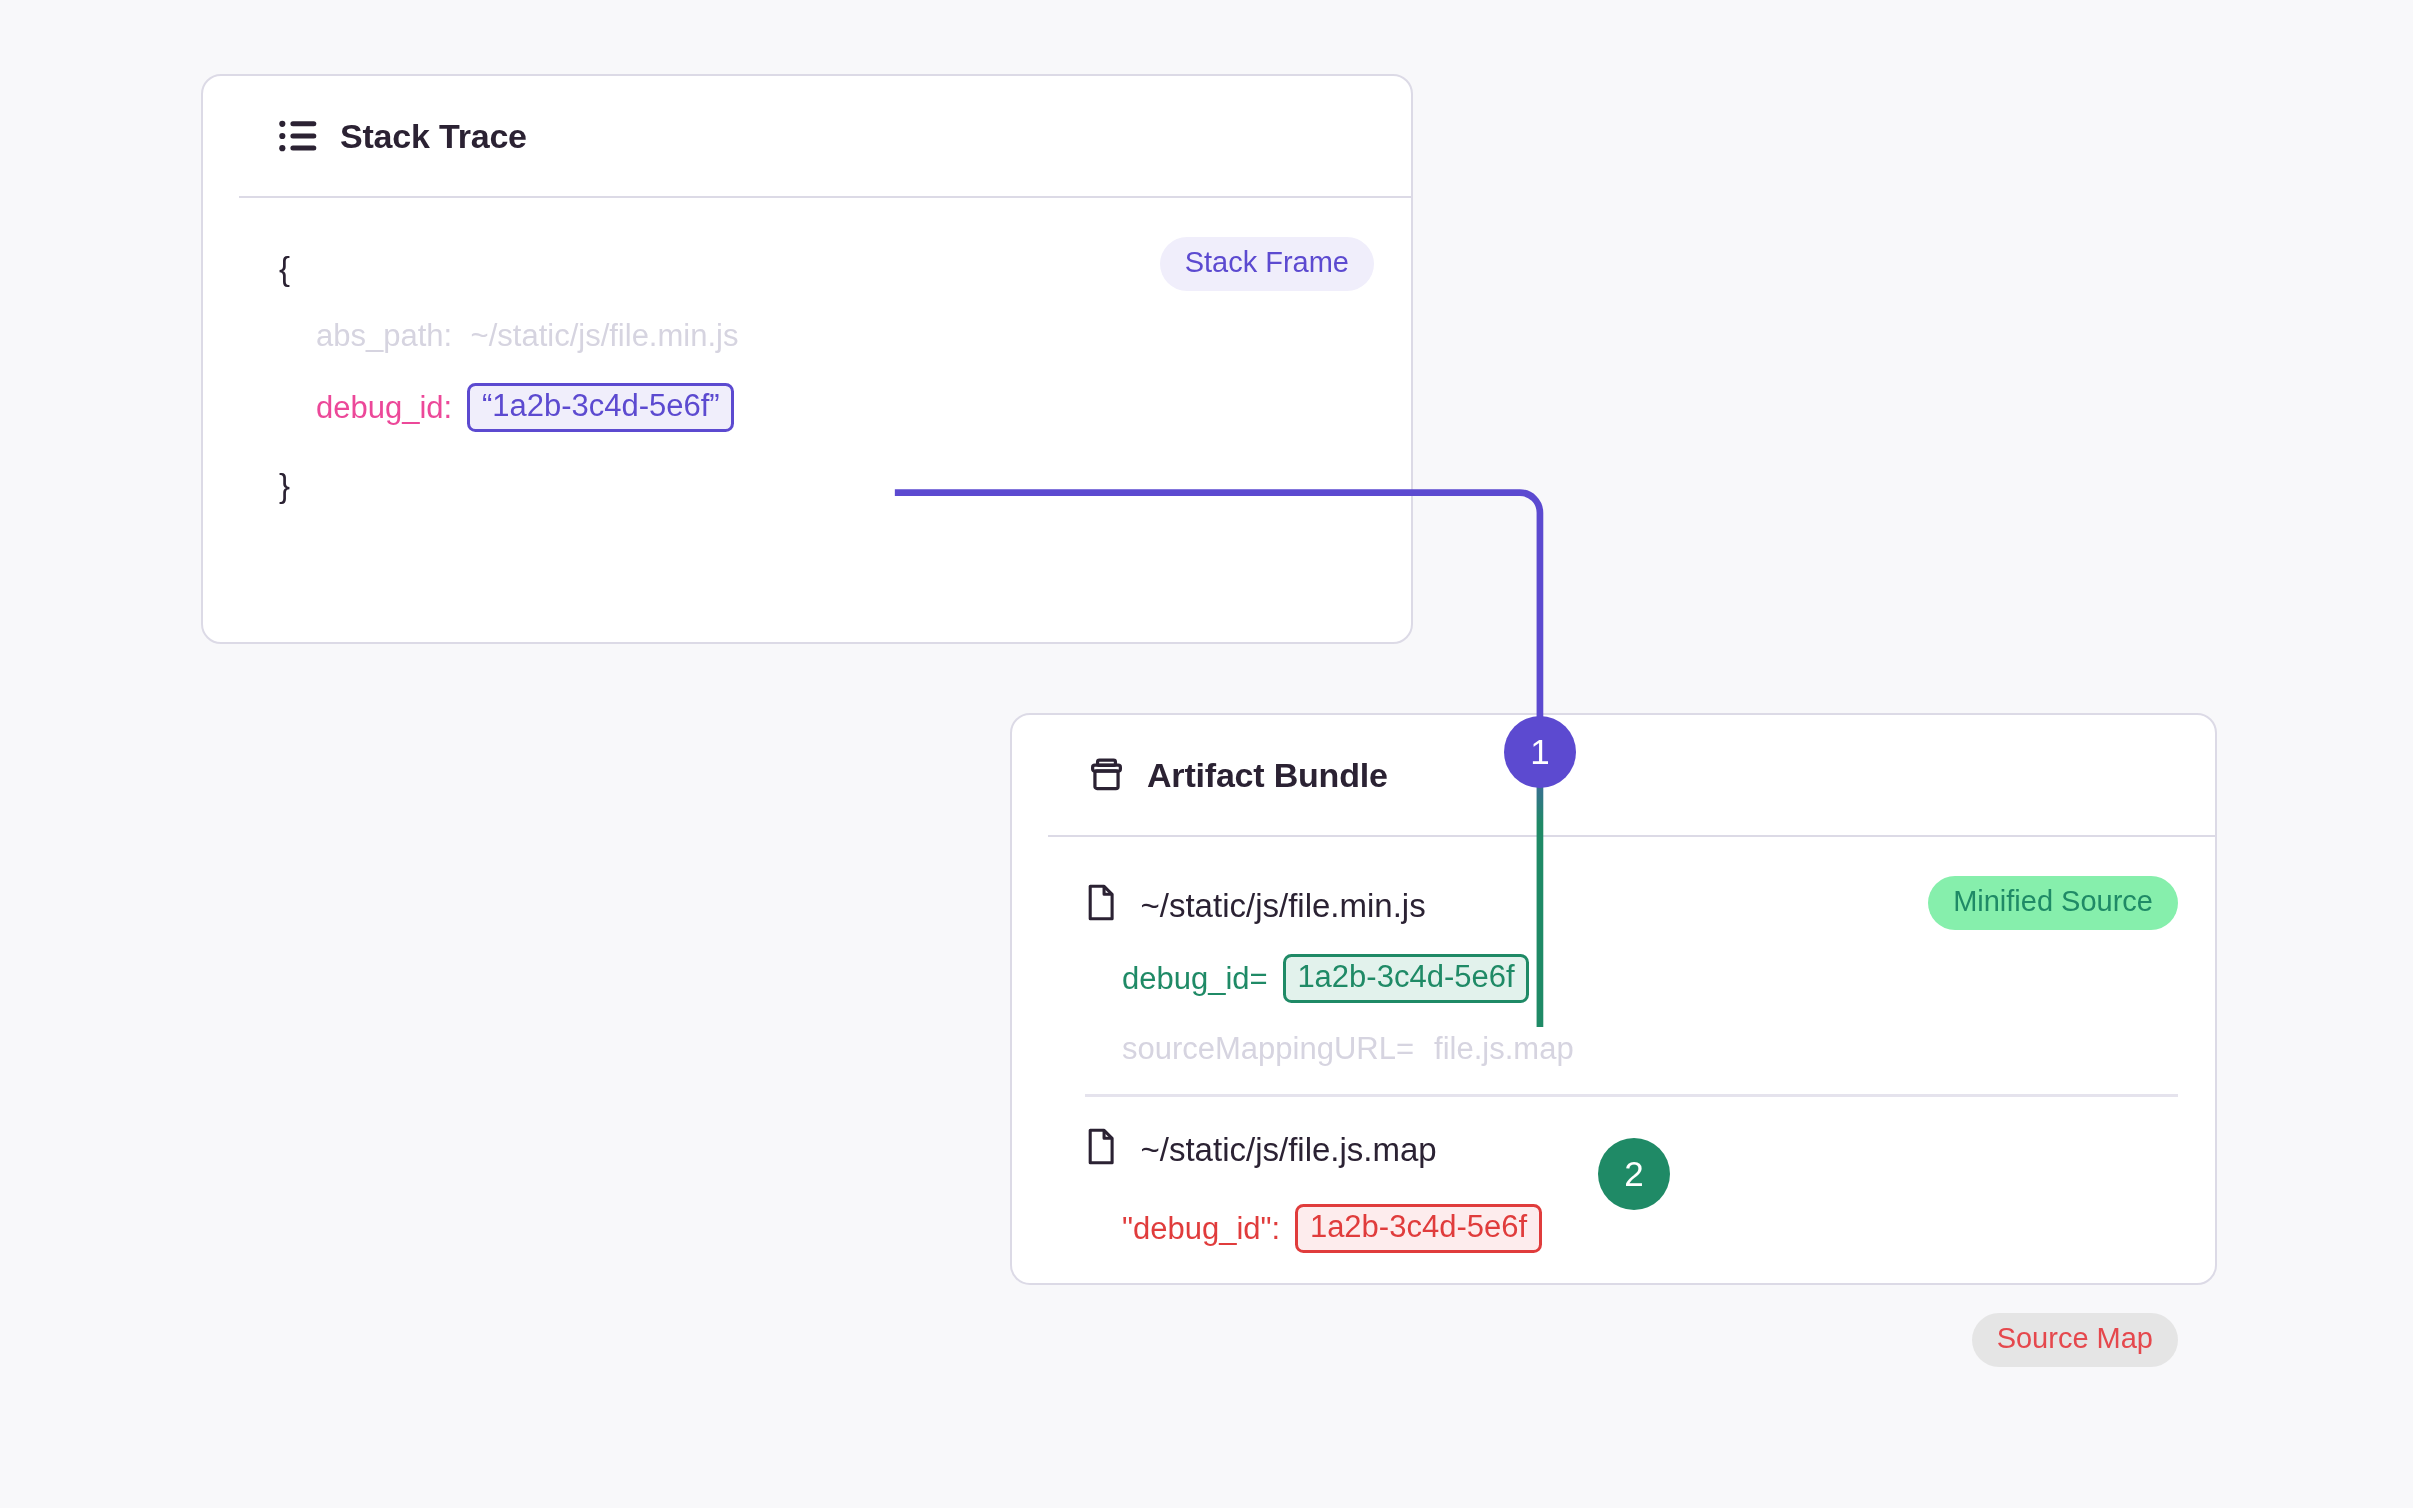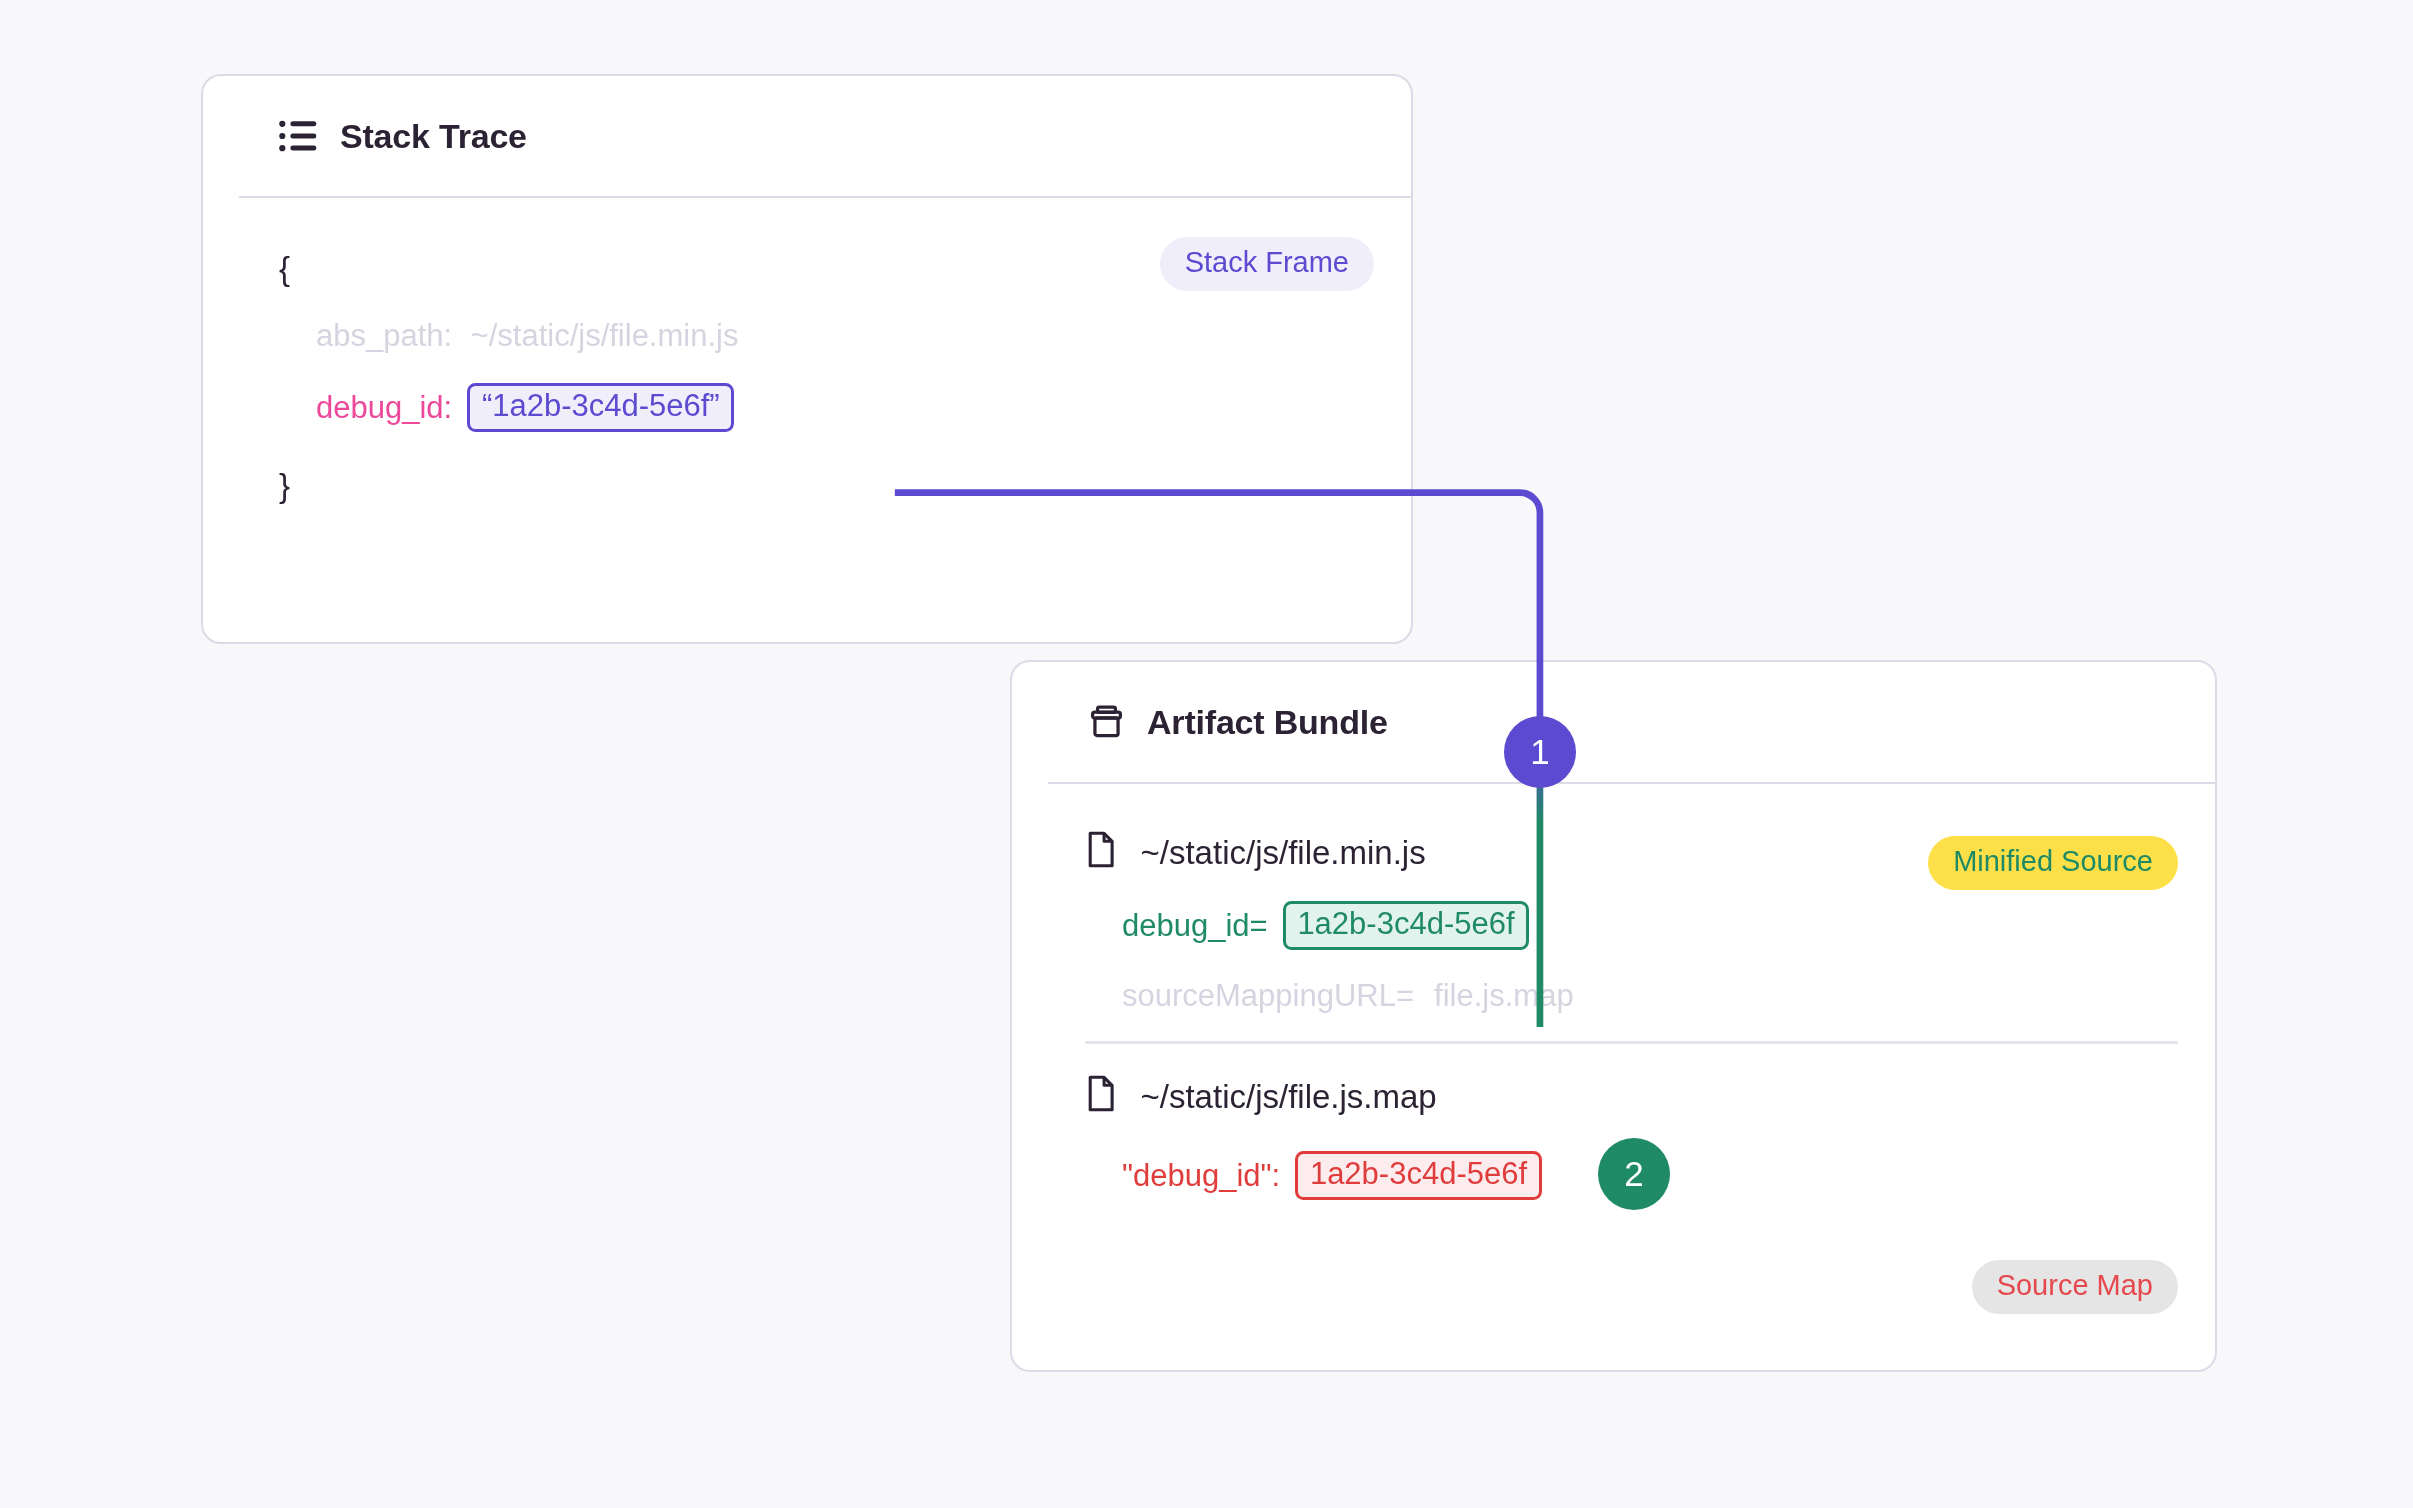--- a/index.html
+++ b/index.html
@@ -27,23 +27,23 @@
     padding-left: 36px;
   }
   #stack-trace-card {
     left: 201px;
     top: 74px;
     width: 1212px;
     height: 570px;
   }
   #artifact-bundle-card {
     left: 1010px;
-    top: 660px;
+    top: 713px;
     width: 1207px;
-    height: 712px;
+    height: 572px;
   }
 
   .card-header {
     display: flex;
     align-items: center;
     height: 122px;
     padding-left: 40px;
     border-bottom: 2.5px solid #dcdae6;
     gap: 22px;
   }
@@ -88,21 +88,21 @@
   
   .pill {
     position: absolute;
     border-radius: 837px;
     padding: 11px 25px 14.2px 25px;
     font-size: 29px;
     line-height: 1;
     white-space: nowrap;
   }
   .pill-purple { background: #f0eefb; color: #5c4ad0; }
-  .pill-green  { background: #fde047; color: #1f8a66; margin-top: 13px; }
+  .pill-green  { background: #86efac; color: #1f8a66; }
   .pill-red    { background: #e5e5e5; color: #e5484d; }
 
   
   .file-row {
     display: flex;
     align-items: center;
     gap: 23.5px;
     height: 70px;
     font-size: 33px;
     color: #2b2233;

